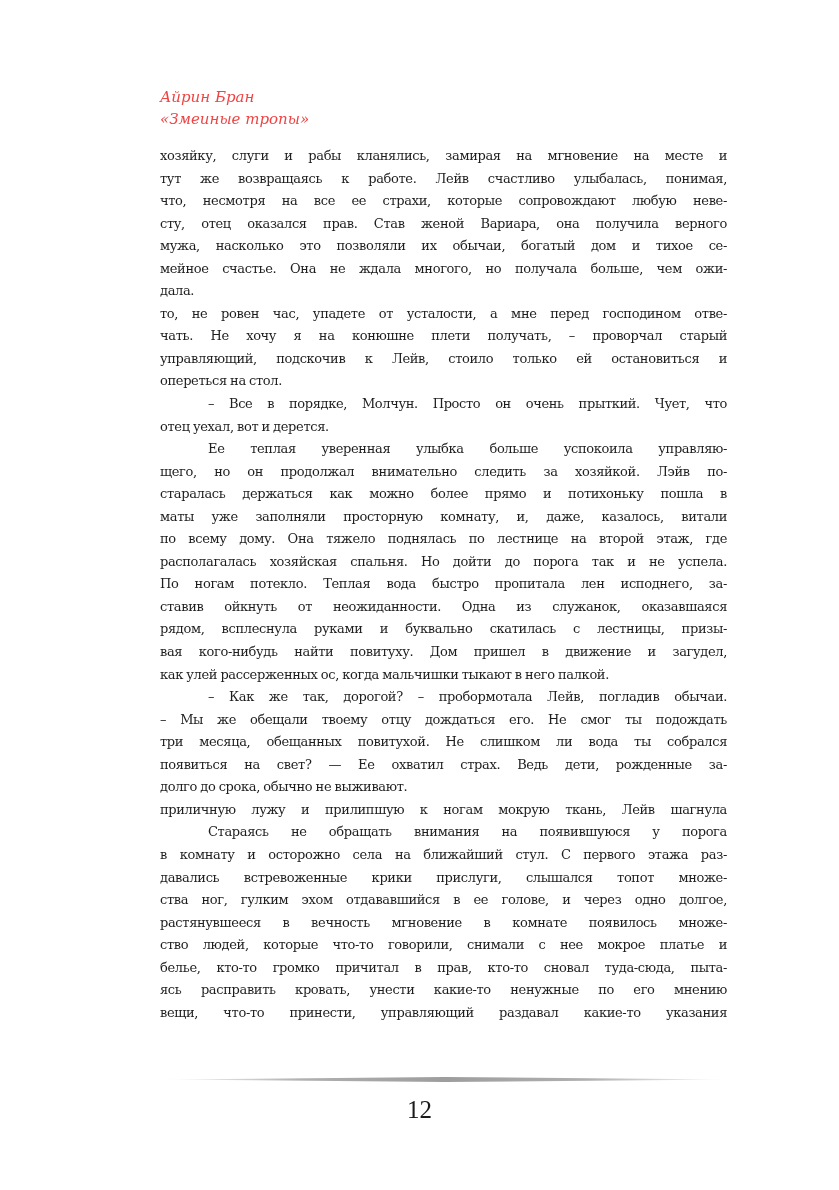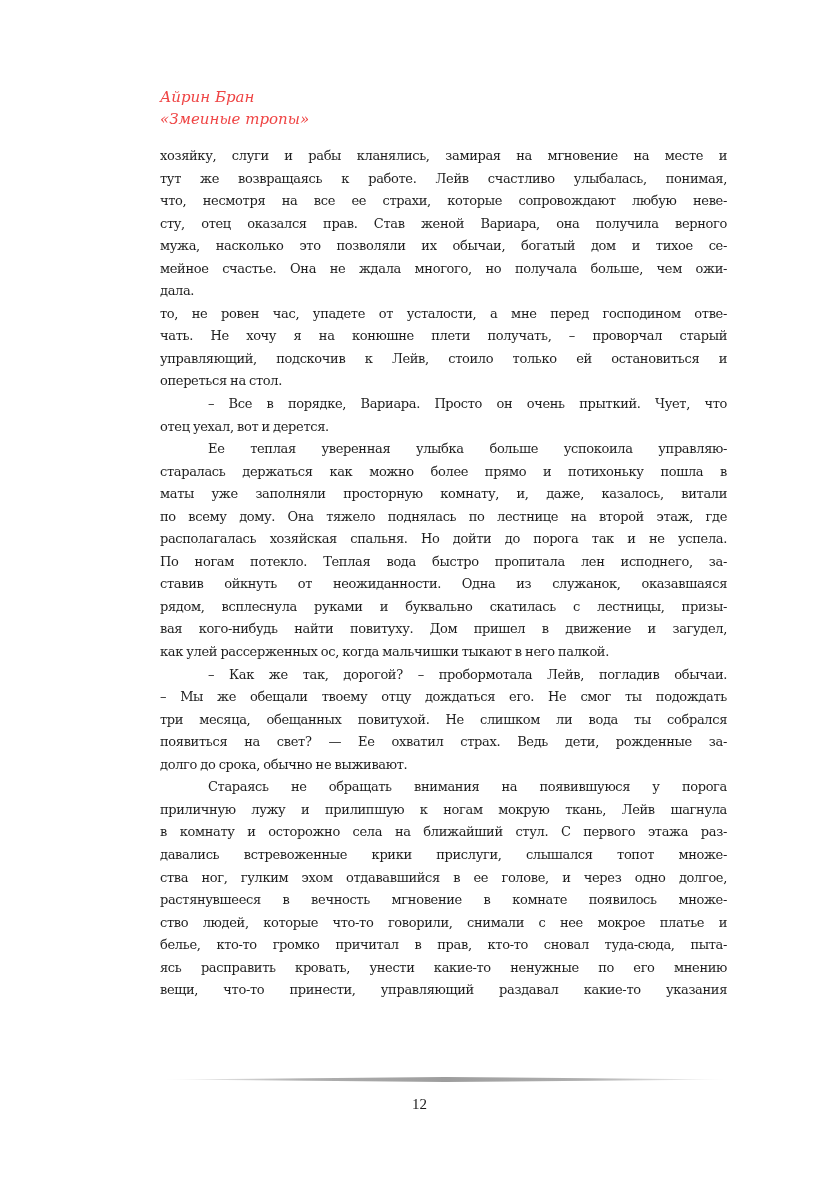--- a/index.html
+++ b/index.html
@@ -61,21 +61,21 @@
       background: linear-gradient(to right, rgba(150,150,150,0) 0%, #b0b0b0 25%, #9d9d9d 50%, #b0b0b0 75%, rgba(150,150,150,0) 100%);
       clip-path: polygon(0 50%, 50% 0, 100% 50%, 50% 100%);
     }
     .page-number {
       position: absolute;
       left: 0;
       width: 839px;
       top: 1096px;
       text-align: center;
       font-family: "Liberation Serif", "DejaVu Serif", serif;
-      font-size: 15px;
+      font-size: 25px;
       color: #1a1a1a;
     }
   </style>
 </head>
 <body>
 
 <div class="running-head">
   <div>Айрин Бран</div>
   <div>«Змеиные тропы»</div>
 </div>
@@ -85,39 +85,40 @@
     <span class="line">тут же возвращаясь к работе. Лейв счастливо улыбалась, понимая,</span>
     <span class="line">что, несмотря на все ее страхи, которые сопровождают любую неве-</span>
     <span class="line">сту, отец оказался прав. Став женой Вариара, она получила верного</span>
     <span class="line">мужа, насколько это позволяли их обычаи, богатый дом и тихое се-</span>
     <span class="line">мейное счастье. Она не ждала многого, но получала больше, чем ожи-</span>
     <span class="line last">дала.</span>
     <span class="line">то, не ровен час, упадете от усталости, а мне перед господином отве-</span>
     <span class="line">чать. Не хочу я на конюшне плети получать, – проворчал старый</span>
     <span class="line">управляющий, подскочив к Лейв, стоило только ей остановиться и</span>
     <span class="line last">опереться на стол.</span>
-    <span class="line indent">– Все в порядке, Вариара. Просто он очень прыткий. Чует, что</span>
+    <span class="line indent">– Все в порядке, Молчун. Просто он очень прыткий. Чует, что</span>
     <span class="line last">отец уехал, вот и дерется.</span>
     <span class="line indent">Ее теплая уверенная улыбка больше успокоила управляю-</span>
+    <span class="line">щего, но он продолжал внимательно следить за хозяйкой. Лэйв по-</span>
     <span class="line">старалась держаться как можно более прямо и потихоньку пошла в</span>
     <span class="line">маты уже заполняли просторную комнату, и, даже, казалось, витали</span>
     <span class="line">по всему дому. Она тяжело поднялась по лестнице на второй этаж, где</span>
     <span class="line">располагалась хозяйская спальня. Но дойти до порога так и не успела.</span>
     <span class="line">По ногам потекло. Теплая вода быстро пропитала лен исподнего, за-</span>
     <span class="line">ставив ойкнуть от неожиданности. Одна из служанок, оказавшаяся</span>
     <span class="line">рядом, всплеснула руками и буквально скатилась с лестницы, призы-</span>
     <span class="line">вая кого-нибудь найти повитуху. Дом пришел в движение и загудел,</span>
     <span class="line last">как улей рассерженных ос, когда мальчишки тыкают в него палкой.</span>
     <span class="line indent">– Как же так, дорогой? – пробормотала Лейв, погладив обычаи.</span>
     <span class="line">– Мы же обещали твоему отцу дождаться его. Не смог ты подождать</span>
     <span class="line">три месяца, обещанных повитухой. Не слишком ли вода ты собрался</span>
     <span class="line">появиться на свет?  — Ее охватил страх. Ведь дети, рожденные за-</span>
     <span class="line last">долго до срока, обычно не выживают.</span>
+    <span class="line">приличную лужу и прилипшую к ногам мокрую ткань, Лейв шагнула</span>
     <span class="line indent">Стараясь не обращать внимания на появившуюся у порога</span>
-    <span class="line">приличную лужу и прилипшую к ногам мокрую ткань, Лейв шагнула</span>
     <span class="line">в комнату и осторожно села на ближайший стул. С первого этажа раз-</span>
     <span class="line">давались встревоженные крики прислуги, слышался топот множе-</span>
     <span class="line">ства ног, гулким эхом отдававшийся в ее голове, и через одно долгое,</span>
     <span class="line">растянувшееся в вечность мгновение в комнате появилось множе-</span>
     <span class="line">ство людей, которые что-то говорили, снимали с нее мокрое платье и</span>
     <span class="line">белье, кто-то громко причитал в прав, кто-то сновал туда-сюда, пыта-</span>
     <span class="line">ясь расправить кровать, унести какие-то ненужные по его мнению</span>
     <span class="line">вещи, что-то принести, управляющий раздавал какие-то указания</span>
   </div>
 

